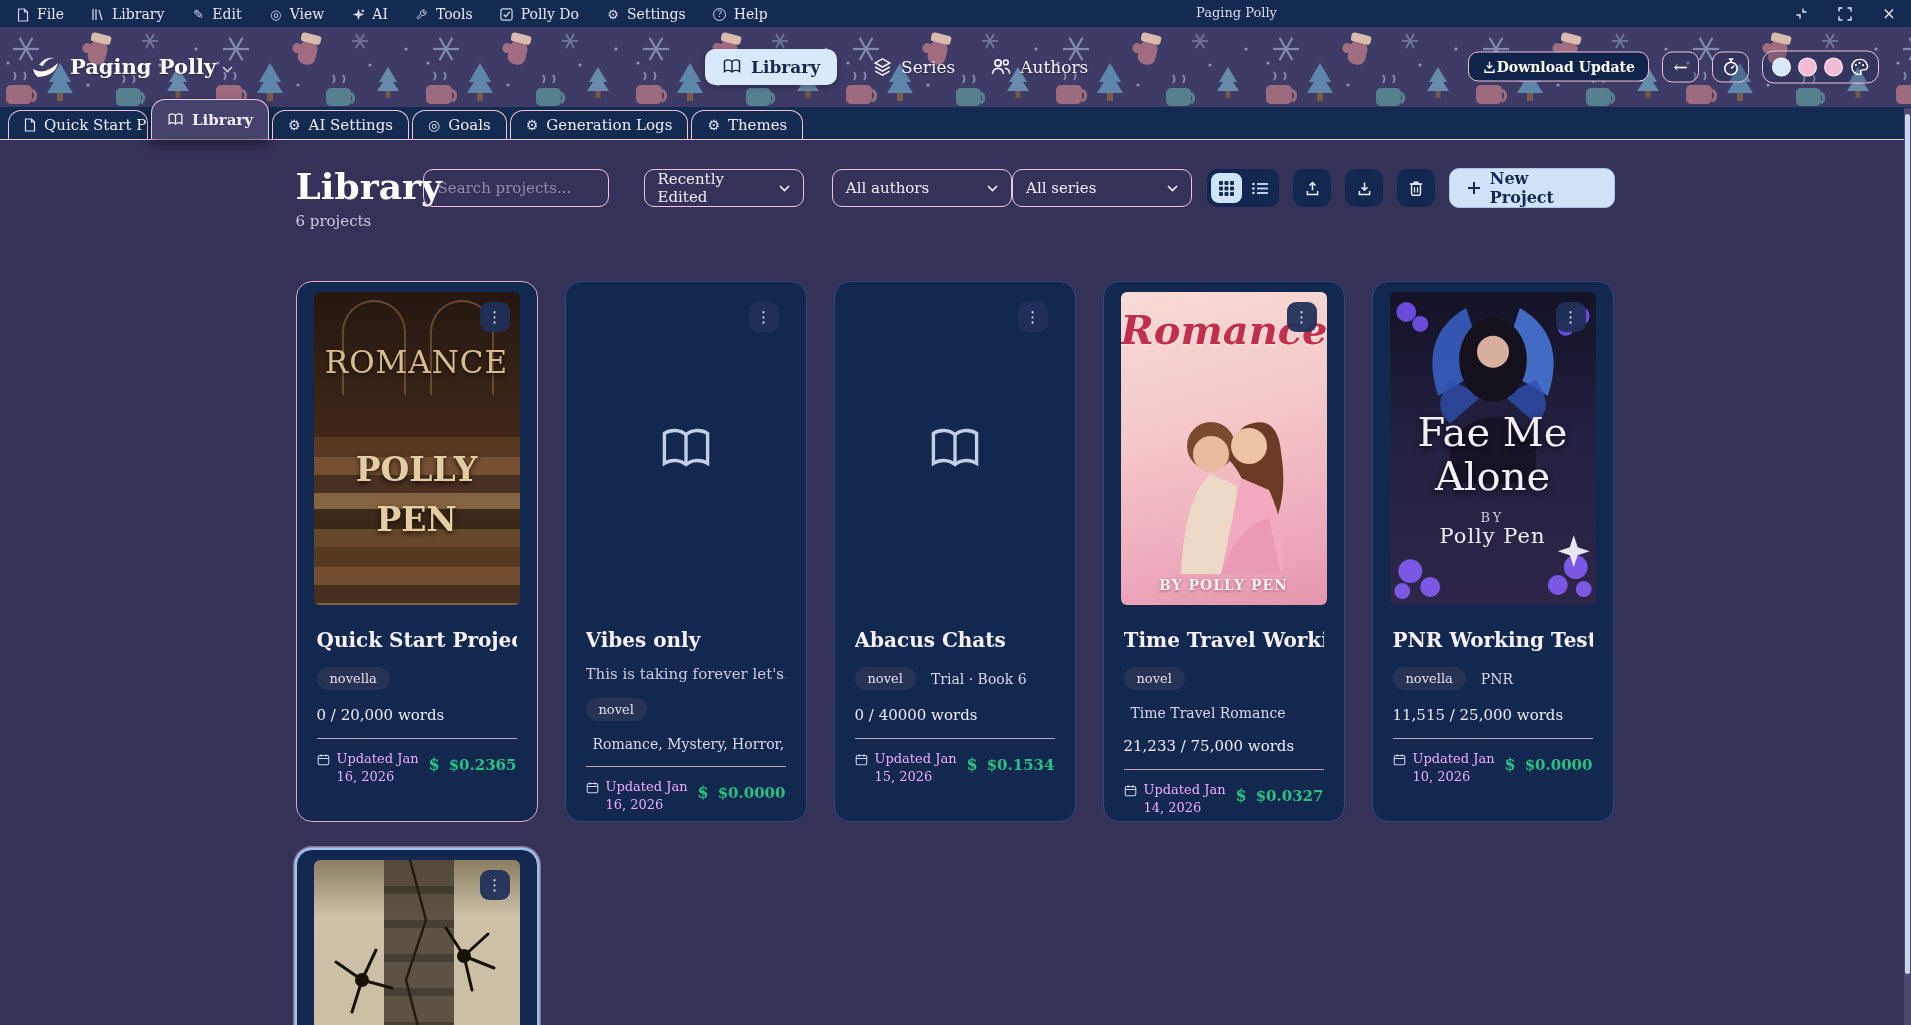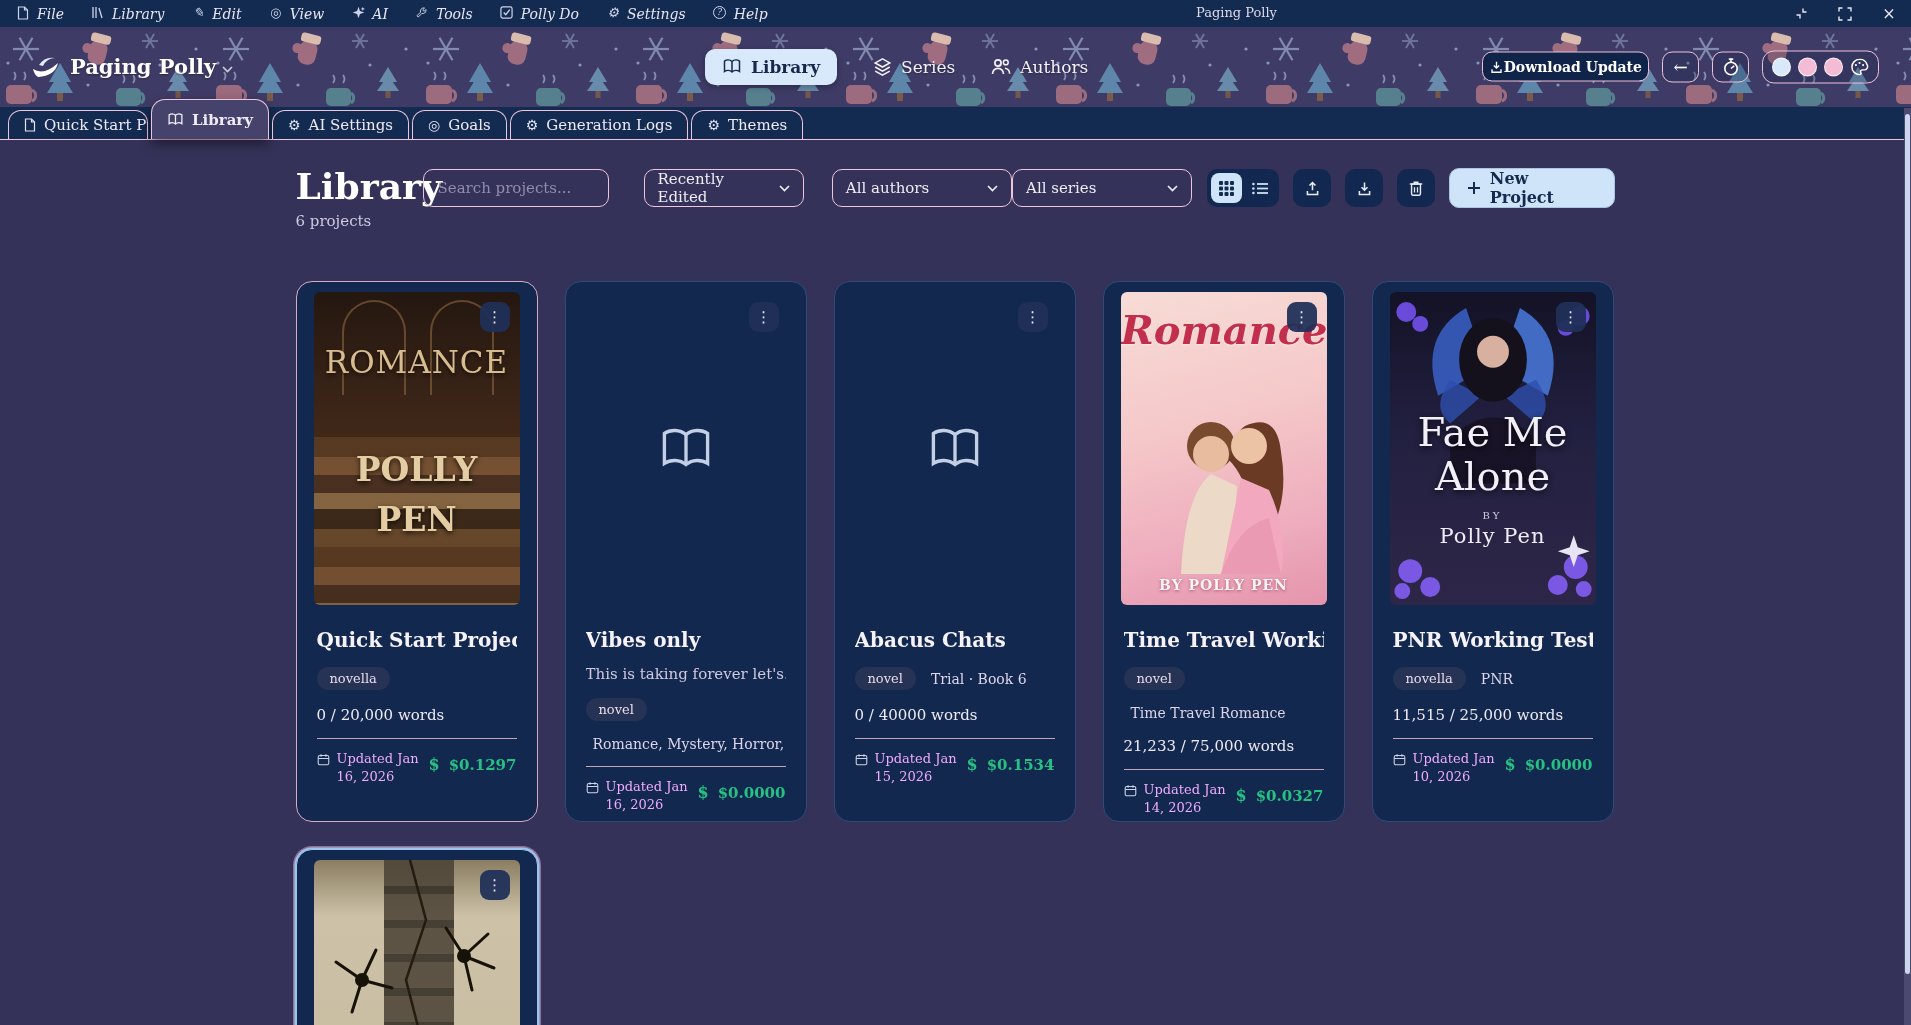--- a/index.html
+++ b/index.html
@@ -2,38 +2,38 @@
 <html><head>
 <meta charset="utf-8">
 <style>
   * { margin:0; padding:0; box-sizing:border-box; }
   html,body { width:1911px; height:1025px; overflow:hidden; }
   body { background:#353259; font-family:"DejaVu Serif", serif; color:#f2eef8; position:relative; }
   svg { display:block; }
 
   
   .titlebar { position:absolute; top:0; left:0; right:0; height:27px; background:#132a51; display:flex; align-items:center; padding:0 16px; z-index:60; }
-  .menu-item { display:flex; align-items:flex-start; gap:7px; margin-right:27px; font-size:14px; color:#e9e6f2; cursor:default; white-space:nowrap;font-style:italic; }
+  .menu-item { display:flex; align-items:flex-end; gap:7px; margin-right:27px; font-size:14px; color:#e9e6f2; cursor:default; white-space:nowrap; }
   .menu-ico { width:14px; height:14px; display:flex; align-items:center; justify-content:center; color:#cfd4ea; font-size:13px; line-height:1; }
   .help-circle { width:13px; height:13px; border:1px solid #cfd4ea; border-radius:50%; font-size:9px; display:flex; align-items:center; justify-content:center; }
   .tb-title { position:absolute; left:1196px; top:5px; font-size:13px; color:#dcd9e8; }
   .win-controls { position:absolute; right:14px; top:0; height:27px; display:flex; align-items:center; gap:28px; }
   .win-btn { width:16px; height:16px; display:flex; align-items:center; justify-content:center; color:#e9e6f2; font-size:16px; }
 
   
   .header { position:absolute; top:27px; left:0; right:0; height:80px; background:#3e3b66; border-bottom:1px solid #eec5da; z-index:50; }
   .header-pattern { position:absolute; inset:0; }
   .logo { position:absolute; left:28px; top:50%; transform:translateY(-50%); display:flex; align-items:center; gap:8px; }
   .logo-name { font-size:21px; font-weight:bold; color:#ffffff; text-shadow:0 1px 2px rgba(0,0,0,.35); }
   .logo-caret { color:#e9e6f2; opacity:.85; margin-left:-2px; margin-top:6px; }
   .center-nav { position:absolute; left:705px; top:50%; transform:translateY(-50%); display:flex; align-items:center; gap:36px; }
   .nav-pill { display:flex; align-items:center; gap:9px; background:#d8e9fb; color:#16294d; border-radius:10px; padding:8px 17px; font-size:17px; font-weight:bold; box-shadow:0 2px 6px rgba(0,0,0,.3); }
   .nav-link { display:flex; align-items:center; gap:9px; color:#f4f1fa; font-size:17px; text-shadow:0 1px 2px rgba(0,0,0,.4); }
   .header-right { position:absolute; right:32px; top:50%; transform:translateY(-50%); display:flex; align-items:center; gap:13px; }
-  .btn-outline { display:flex; align-items:center; border:1.5px solid #f0c2da; border-radius:10px; background:#10244a; color:#fff; font-size:14px; font-weight:bold; padding:6px 6px; white-space:nowrap; }
+  .btn-outline { display:flex; align-items:center; border:1.5px solid #f0c2da; border-radius:10px; background:#10244a; color:#fff; font-size:14px; font-weight:bold; padding:6px 13px; white-space:nowrap; }
   .btn-ghost { border:1.5px solid #f0c2da; border-radius:10px; background:rgba(20,36,74,.25); color:#fff; width:37px; height:31px; display:flex; align-items:center; justify-content:center; }
   .theme-group { border:1.5px solid #f0c2da; border-radius:12px; background:rgba(20,36,74,.2); display:flex; align-items:center; gap:7px; padding:4px 9px; height:33px; }
   .swatch { width:19px; height:19px; border-radius:50%; border:1.5px solid rgba(255,255,255,.75); }
 
   
   .tabbar { position:absolute; top:107px; left:0; right:0; height:33px; background:#132a51; border-bottom:1px solid #eec5da; display:flex; align-items:flex-end; padding-left:8px; z-index:55; }
   .tab { height:29px; display:flex; align-items:center; gap:8px; padding:0 15px; border:1px solid #eec5da; border-bottom:none; border-radius:13px 13px 0 0; font-size:15px; color:#efeaf6; margin-right:3px; white-space:nowrap; overflow:hidden; flex:none; background:#132a51; }
   .tab .t-ico { font-size:14px; color:#dfe3f2; line-height:1; flex:none; }
   .tab.active { height:40px; background:#45426c; font-weight:bold; box-shadow:0 5px 12px rgba(0,0,0,.45); border-radius:14px 14px 0 0; }
   .tab.clip { width:140px; }
@@ -93,21 +93,21 @@
   .cov-romance .l1 { top:158px; } .cov-romance .l2 { top:208px; }
 
   .cov-couple { background:linear-gradient(165deg,#f7dcd6 0%,#f5c9c9 40%,#eeadbe 75%,#e494ab 100%); }
   .cov-couple .c-title { position:absolute; top:14px; width:100%; text-align:center; font-style:italic; font-weight:bold; font-size:40px; color:#c22f4c; text-shadow:0 1px 2px rgba(255,255,255,.5); }
   .cov-couple .c-by { position:absolute; bottom:12px; width:100%; text-align:center; font-size:14px; font-weight:bold; color:#fdf4f6; letter-spacing:1px; text-shadow:0 1px 3px rgba(160,70,100,.8);margin-top:36px; }
   .cov-couple svg { position:absolute; left:0; top:58px; }
 
   .cov-fae { background:linear-gradient(180deg,#131226 0%,#222040 45%,#2e2648 100%); }
   .cov-fae svg { position:absolute; inset:0; }
   .cov-fae .f-t1 { position:absolute; top:118px; width:100%; text-align:center; font-size:40px; color:#f3eff9; line-height:1.1; text-shadow:0 2px 6px rgba(0,0,0,.8); }
-  .cov-fae .f-by { position:absolute; top:218px; width:100%; text-align:center; font-size:10px; letter-spacing:3px; color:#cfc8de; }
+  .cov-fae .f-by { position:absolute; top:218px; width:100%; text-align:center; font-size:13px; letter-spacing:3px; color:#cfc8de; }
   .cov-fae .f-author { position:absolute; top:232px; width:100%; text-align:center; font-size:21px; color:#f1ecf7; letter-spacing:1px; }
 
   .cov-wrong { background:linear-gradient(180deg,#8a7d62 0%,#cdc2a8 18%,#c5b99c 100%); font-family:"Liberation Sans",sans-serif; }
   .cov-wrong .panel { position:absolute; left:70px; top:0; width:70px; height:100%; background:repeating-linear-gradient(180deg,#4a4034 0 26px,#2e2820 26px 34px); opacity:.85; }
   .cov-wrong svg { position:absolute; inset:0; }
 
   
   .scrollbar-track { position:absolute; top:108px; bottom:0; right:0; width:7px; background:#4b4970; z-index:70; }
   .scrollbar-thumb { position:absolute; top:6px; left:1px; width:5px; height:860px; border-radius:3px; background:#c9d6ee; }
 </style>
@@ -498,21 +498,21 @@
               <span class="cal">
                   <svg width="13" height="13" viewBox="0 0 16 16">
                     <rect x="1.5" y="3" width="13" height="11.5" rx="2" fill="none" stroke="currentColor" stroke-width="1.3"></rect>
                     <path d="M1.5 6.8h13M5 1.5v3M11 1.5v3" stroke="currentColor" stroke-width="1.3"></path>
                   </svg>
                 </span>
               <span>Updated Jan 16, 2026</span>
             </div>
             <div class="cost">
                 <span class="dollar-ico">$</span>
-                <span>$0.1297</span>
+                <span>$0.2365</span>
               </div>
           </div>
         </div>
       </div>
 
       <div class="card">
         <div class="cover-wrap">
           <div class="cover empty">
             <span>
                 <svg width="58" height="48" viewBox="0 0 24 20">

